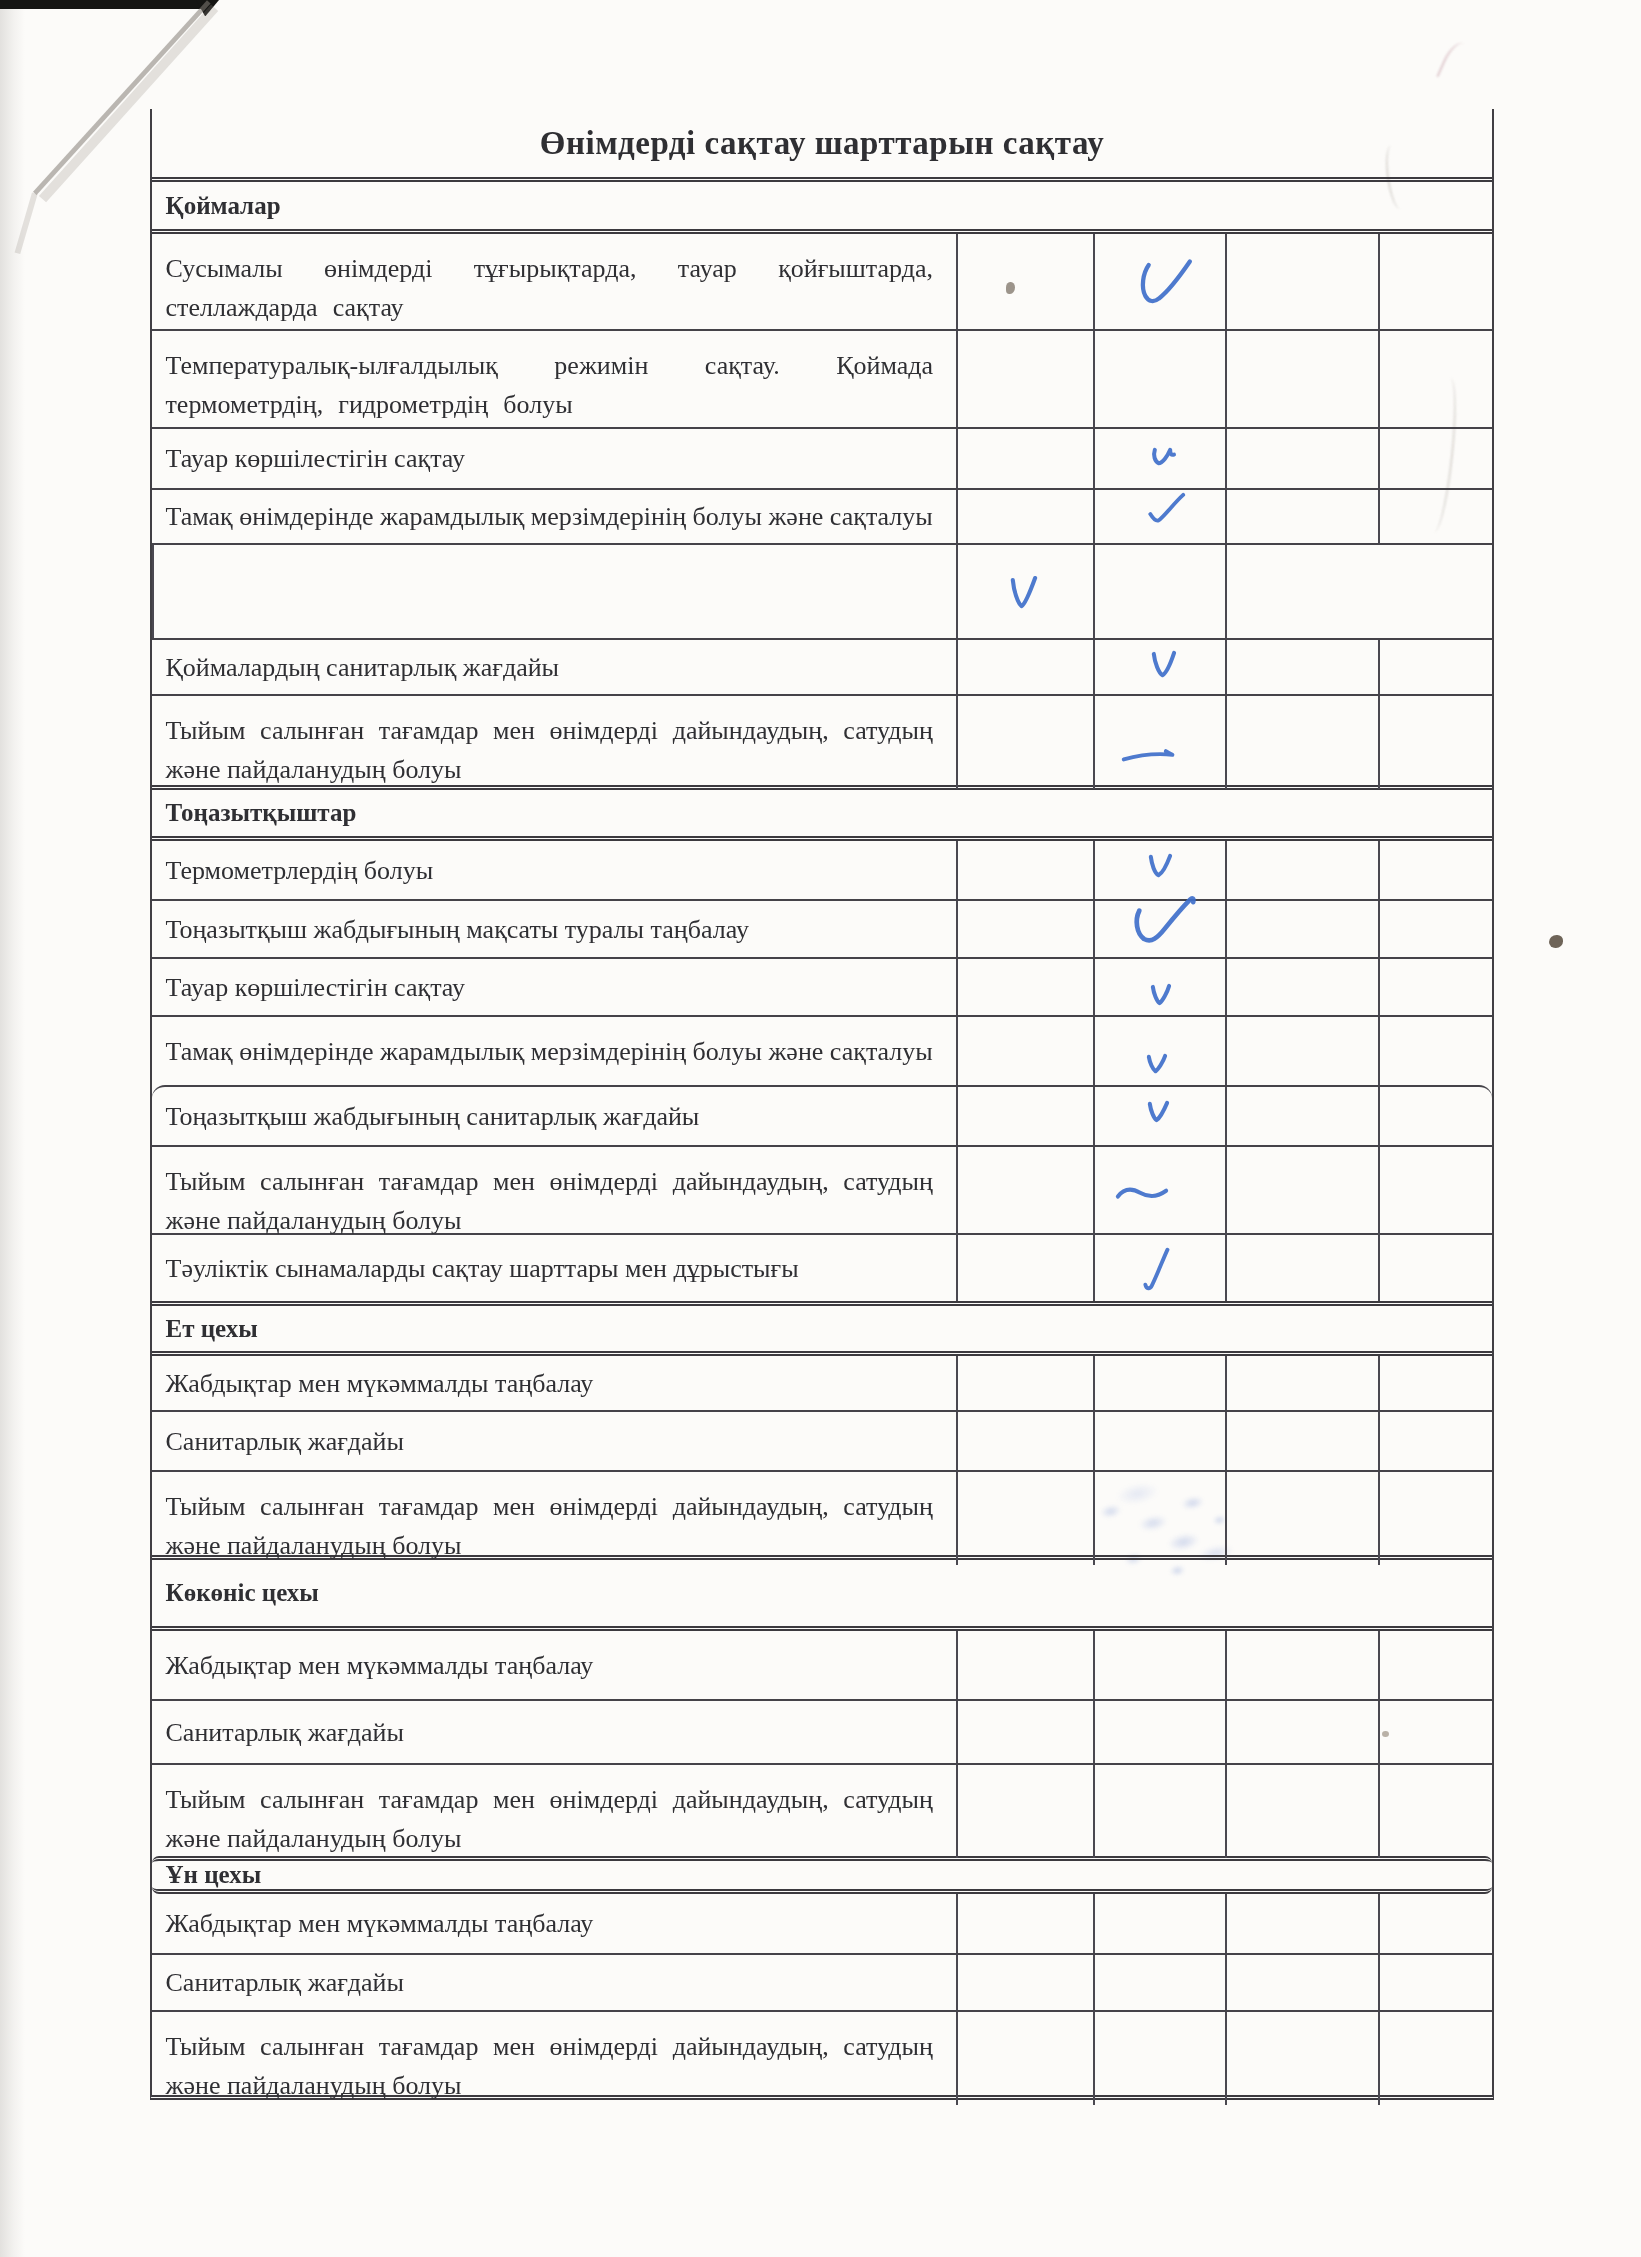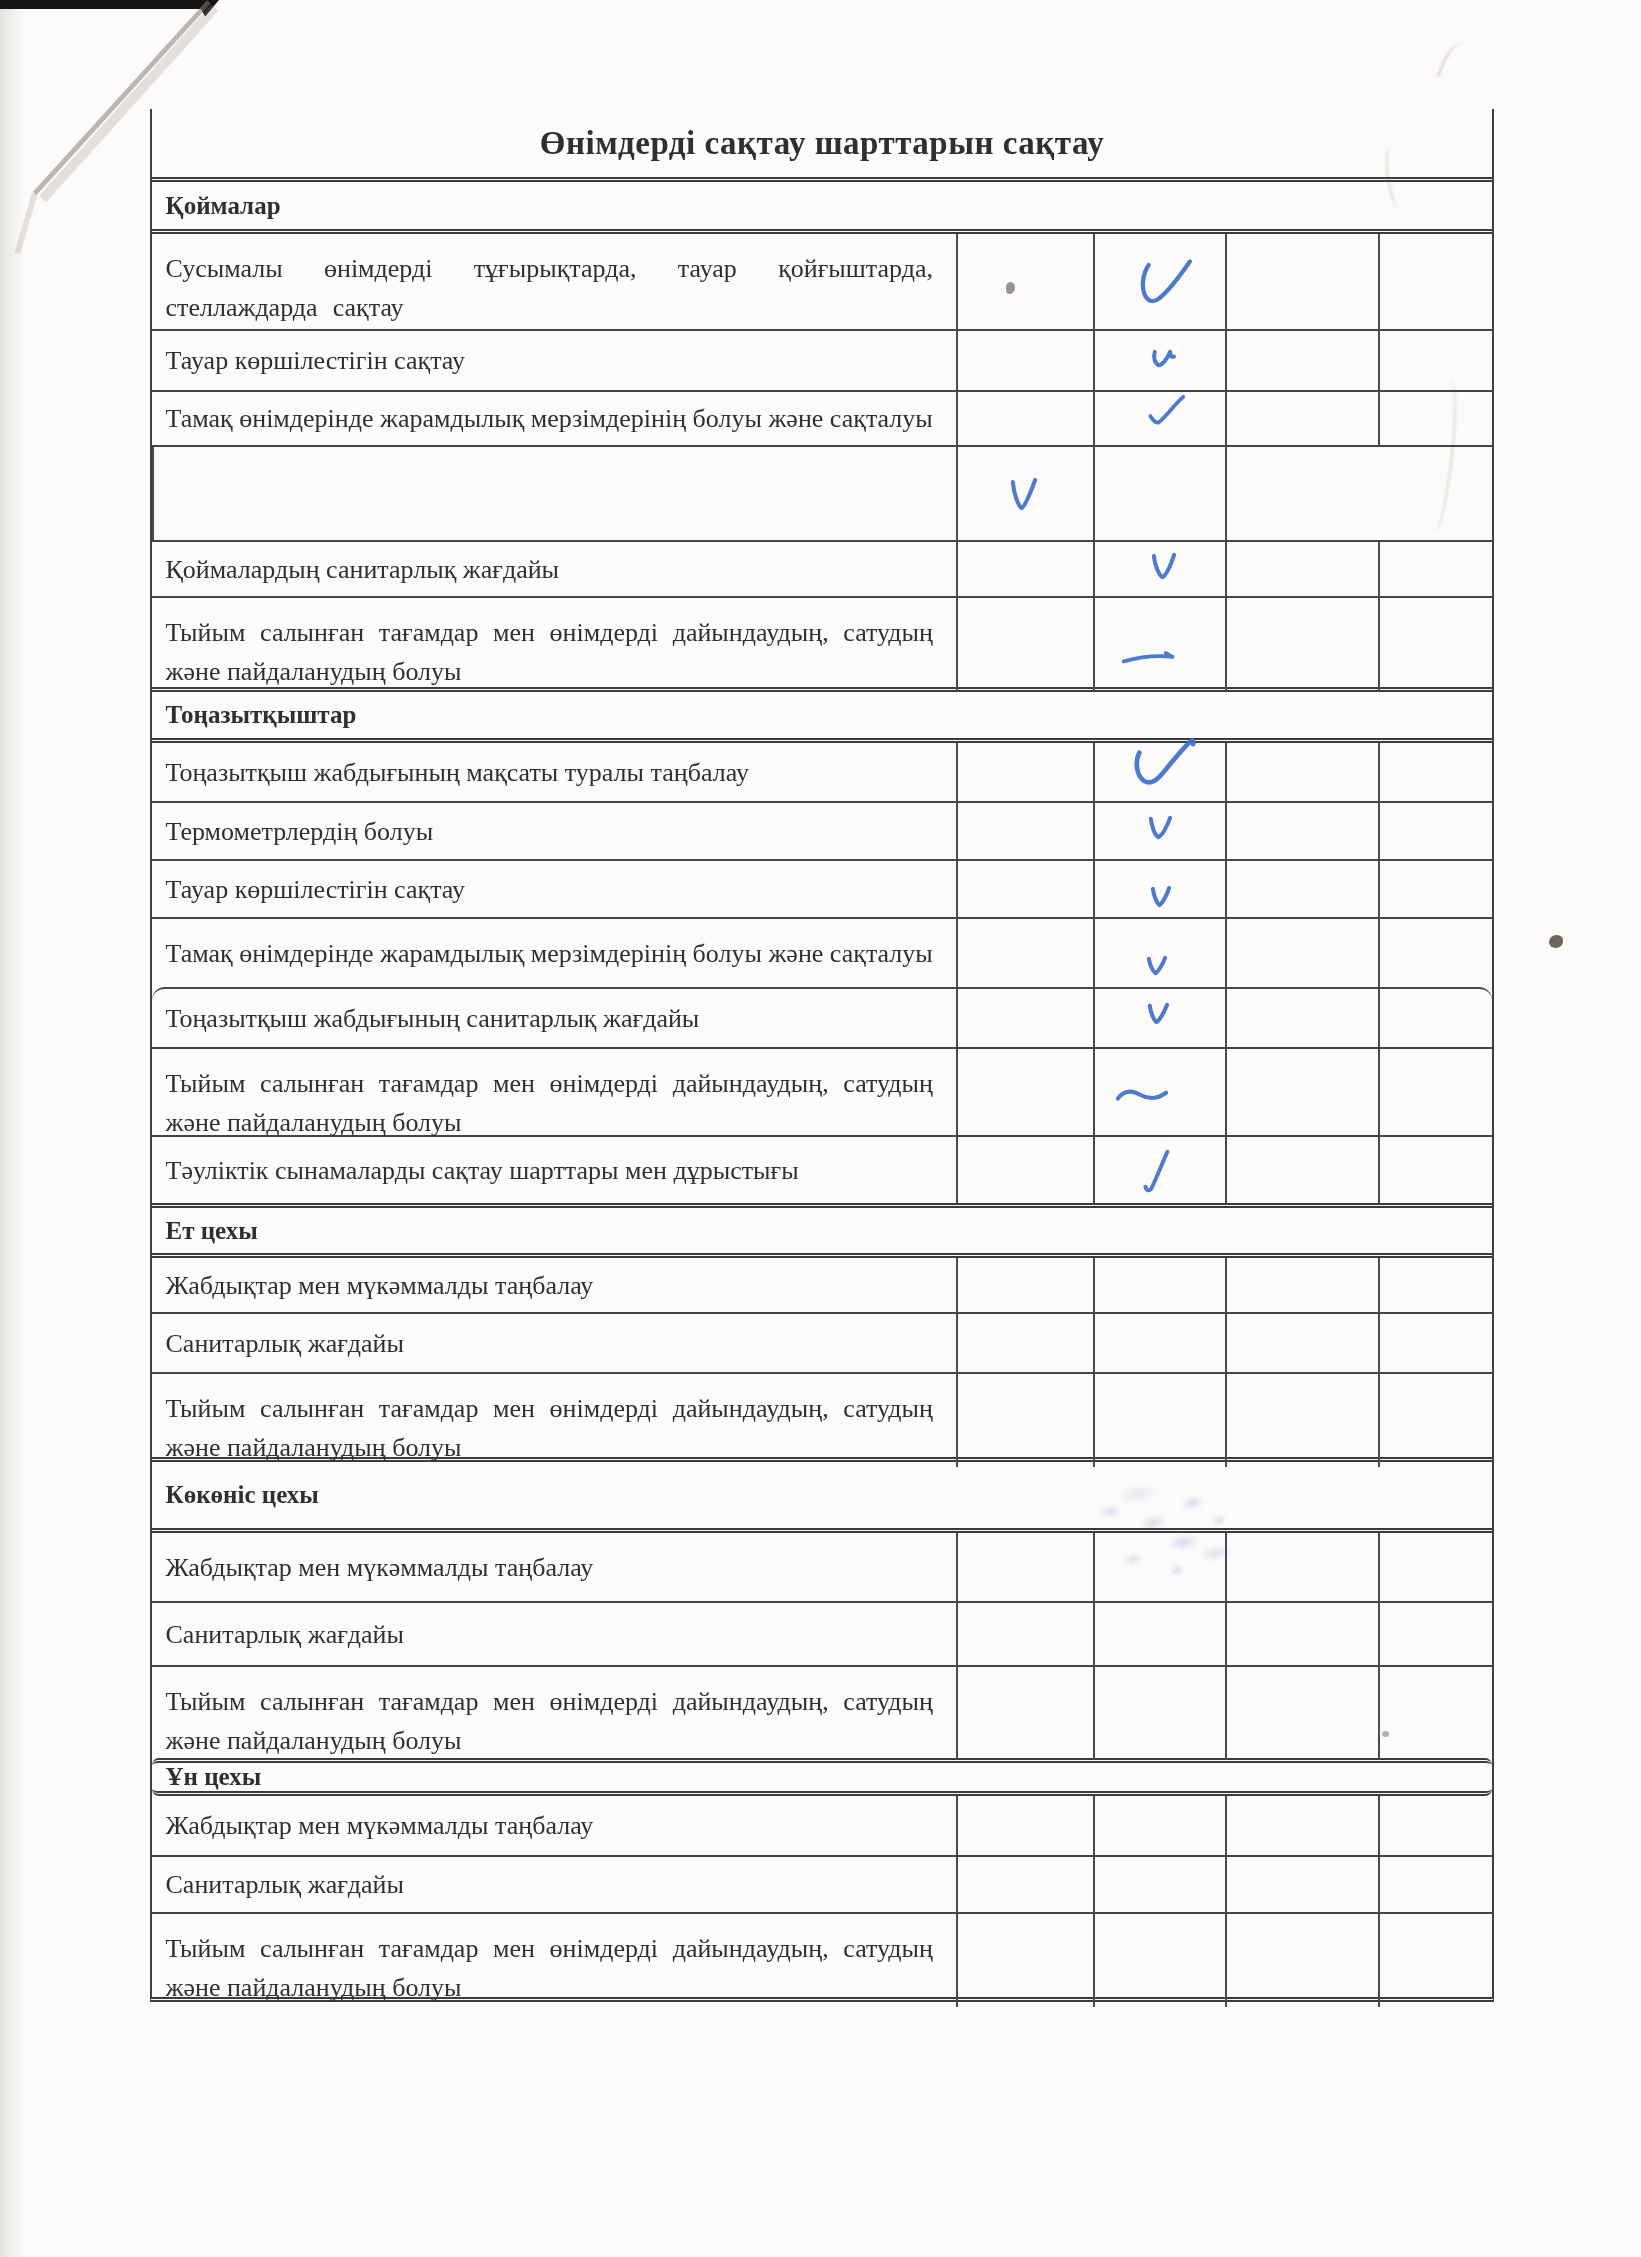--- a/index.html
+++ b/index.html
@@ -103,20 +103,27 @@
       </div>
     <div class="cell box">
       <svg class="mark sw5" style="left:40px;top:21px;width:60px;height:56px" viewBox="0 0 70 62">
         <path d="M16,10 C9,20 7,36 12,46 C16,53 22,54 28,49 C40,40 53,22 64,6"></path>
         </svg>
     </div>
     <div class="cell box"></div>
     <div class="cell box"></div>
   </div>
 
+  <div class="row hk2">
+    <div class="cell label ml wide-just">Температуралық-ылғалдылық режимін сақтау. Қоймада термометрдің, гидрометрдің болуы</div>
+    <div class="cell box"></div>
+    <div class="cell box"></div>
+    <div class="cell box"></div>
+    <div class="cell box"></div>
+  </div>
 
   <div class="row hk3">
     <div class="cell label sl">Тауар көршілестігін сақтау</div>
     <div class="cell box"></div>
     <div class="cell box">
       <svg class="mark sw4" style="left:53px;top:16.4px;width:29px;height:23px" viewBox="0 0 30 24">
         <path d="M7,5 C5,11 7,17 11,19 C15,19 20,12 23,5 C23,9 24,11 27,10"></path>
         </svg>
     </div>
     <div class="cell box"></div>
@@ -165,44 +172,44 @@
       <svg class="mark sw4" style="left:25px;top:52px;width:58px;height:15.4px" viewBox="0 0 62 16">
         <path d="M4,12 C18,8 36,5 56,7 M49,3 C52,5 54,6 56,7"></path>
         </svg>
     </div>
     <div class="cell box"></div>
     <div class="cell box"></div>
   </div>
 
   <div class="sec-header hdr-ton">Тоңазытқыштар</div>
 
+  <div class="row ht2">
+    <div class="cell label sl">Термометрлердің болуы</div>
+    <div class="cell box"></div>
+    <div class="cell box">
+      <svg class="mark sw4" style="left:51px;top:10.6px;width:27px;height:29px" viewBox="0 0 28 30">
+        <path d="M5,5 C6,13 9,22 13,24 C17,22 22,12 25,4"></path>
+        </svg>
+    </div>
+    <div class="cell box"></div>
+    <div class="cell box"></div>
+  </div>
+
   <div class="row ht1">
     <div class="cell label sl">Тоңазытқыш жабдығының мақсаты туралы таңбалау</div>
     <div class="cell box"></div>
     <div class="cell box">
       <svg class="mark sw5" style="left:33px;top:-5.8px;width:68px;height:54px" viewBox="0 0 72 56">
         <path d="M12,16 C7,26 9,40 17,46 C25,50 31,45 39,35 C47,25 57,13 66,4 C68,2 70,3 69,7"></path>
         </svg>
     </div>
     <div class="cell box"></div>
     <div class="cell box"></div>
   </div>
 
-  <div class="row ht2">
-    <div class="cell label sl">Термометрлердің болуы</div>
-    <div class="cell box"></div>
-    <div class="cell box">
-      <svg class="mark sw4" style="left:51px;top:10.6px;width:27px;height:29px" viewBox="0 0 28 30">
-        <path d="M5,5 C6,13 9,22 13,24 C17,22 22,12 25,4"></path>
-        </svg>
-    </div>
-    <div class="cell box"></div>
-    <div class="cell box"></div>
-  </div>
-
   <div class="row ht3">
     <div class="cell label sl">Тауар көршілестігін сақтау</div>
     <div class="cell box"></div>
     <div class="cell box">
       <svg class="mark sw4" style="left:54px;top:23px;width:23px;height:27px" viewBox="0 0 24 28">
         <path d="M4,5 C5,12 8,20 11,22 C14,20 19,11 21,4"></path>
         </svg>
     </div>
     <div class="cell box"></div>
     <div class="cell box"></div>

